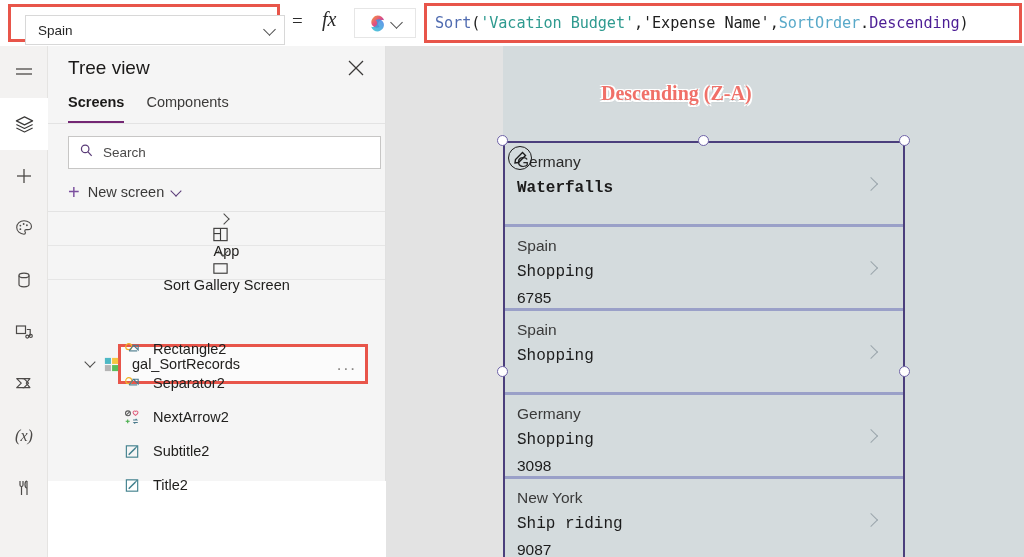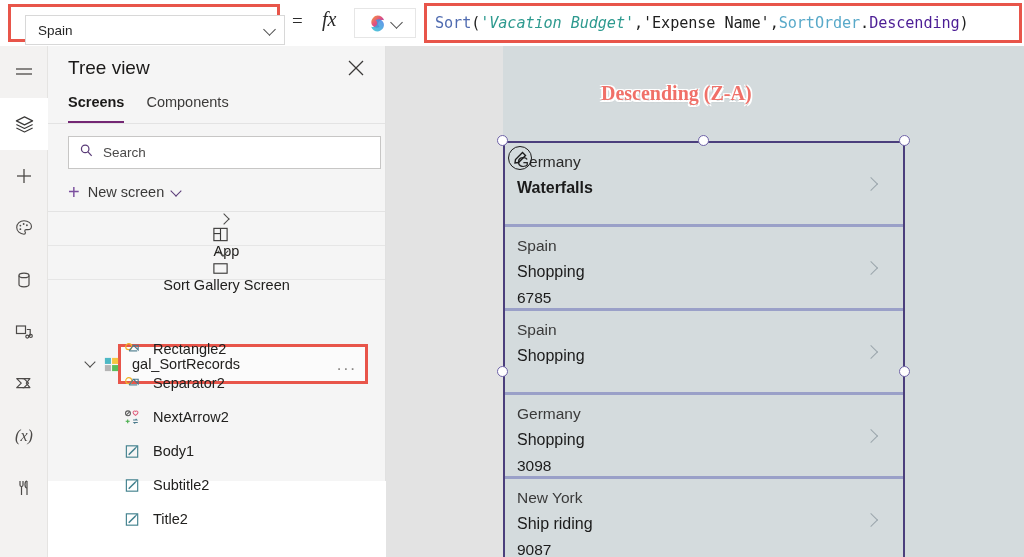--- a/index.html
+++ b/index.html
@@ -54,21 +54,21 @@
   .fbar {
     position: absolute; inset: 2px;
     background: #ffffff; display: flex; align-items: center;
     padding-left: 6px; overflow: hidden;
   }
   .fx-code {
     font-family: "DejaVu Sans Mono", monospace;
     font-size: 15.2px; white-space: nowrap; letter-spacing: -0.1px;
   }
   .tk-fn   { color: #4f6bb0; }
-  .tk-str  { color: #2e9a8f; font-style: italic; }
+  .tk-str  { color: #2e9a8f; }
   .tk-str2 { color: #1f1f1f; }
   .tk-enum { color: #59a9c9; }
   .tk-mem  { color: #4c1d95; }
   .tk-pun  { color: #1f1f1f; }
 
   
   .rail {
     position: absolute; left: 0; top: 46px; width: 48px; height: 511px;
     background: #f3f2f1; border-right: 1px solid #e5e4e2;
   }
@@ -176,21 +176,21 @@
     position: absolute; left: 503px; top: 141px; width: 402px; height: 416px;
     background: #ec4899;
     border-left: 2.5px solid #4b3f7c; border-right: 2.5px solid #4b3f7c;
     border-top: 2.5px solid #4b3f7c;
   }
   .gitem {
     position: relative; height: 84px; padding: 6px 0 0 12px;
     border-bottom: 3px solid #9aa0c8; background: #d4dbdd;
   }
   .gitem .t { font-size: 15.5px; color: #3a3a3a; line-height: 26px; }
-  .gitem .s { font-size: 16px; color: #1b1b1b; line-height: 26px; }
+  .gitem .s { font-size: 16px; color: #1b1b1b; line-height: 26px; font-family: Liberation Mono, monospace; }
   .gitem .b { font-size: 15.5px; color: #1b1b1b; line-height: 25px; }
   .gitem.selrow .s, .gitem.selrow .b { font-weight: bold; }
   .gitem.selrow .t { color: #2a2a2a; }
   .g-chev {
     position: absolute; right: 25px; top: 36px; width: 12px; height: 12px;
   }
   .g-chev::after {
     content: ""; position: absolute; left: 0; top: 0;
     width: 9px; height: 9px; border-right: 1.6px solid #9ba6ac;
     border-bottom: 1.6px solid #9ba6ac; transform: rotate(-45deg);
@@ -471,30 +471,20 @@
             </g>
           <g fill="none" stroke="#4a7a8c" stroke-width="1.1">
               <path d="M9.6 11.6h4l-1.2-1.2"></path>
               <path d="M14.6 14.2h-4l1.2 1.2"></path>
             </g>
         </svg>
       </span>
       <span>NextArrow2</span>
     </div>
 
-    <div class="tnode" style="padding-left:76px;">
-      <span class="tw-icon">
-        <svg width="17" height="17" viewBox="0 0 18 18">
-            <rect x="2.5" y="3" width="12" height="12" fill="none" stroke="#3f7f8c" stroke-width="1.2"></rect>
-            <path d="M5 12.5 12.2 5.2" stroke="#3f7f8c" stroke-width="1.6"></path>
-            <path d="M12.2 5.2 13.6 3.6" stroke="#3f7f8c" stroke-width="1.3"></path>
-          </svg>
-      </span>
-      <span>Body1</span>
-    </div>
 
     <div class="tnode" style="padding-left:76px;">
       <span class="tw-icon">
         <svg width="17" height="17" viewBox="0 0 18 18">
             <rect x="2.5" y="3" width="12" height="12" fill="none" stroke="#3f7f8c" stroke-width="1.2"></rect>
             <path d="M5 12.5 12.2 5.2" stroke="#3f7f8c" stroke-width="1.6"></path>
             <path d="M12.2 5.2 13.6 3.6" stroke="#3f7f8c" stroke-width="1.3"></path>
           </svg>
       </span>
       <span>Subtitle2</span>

